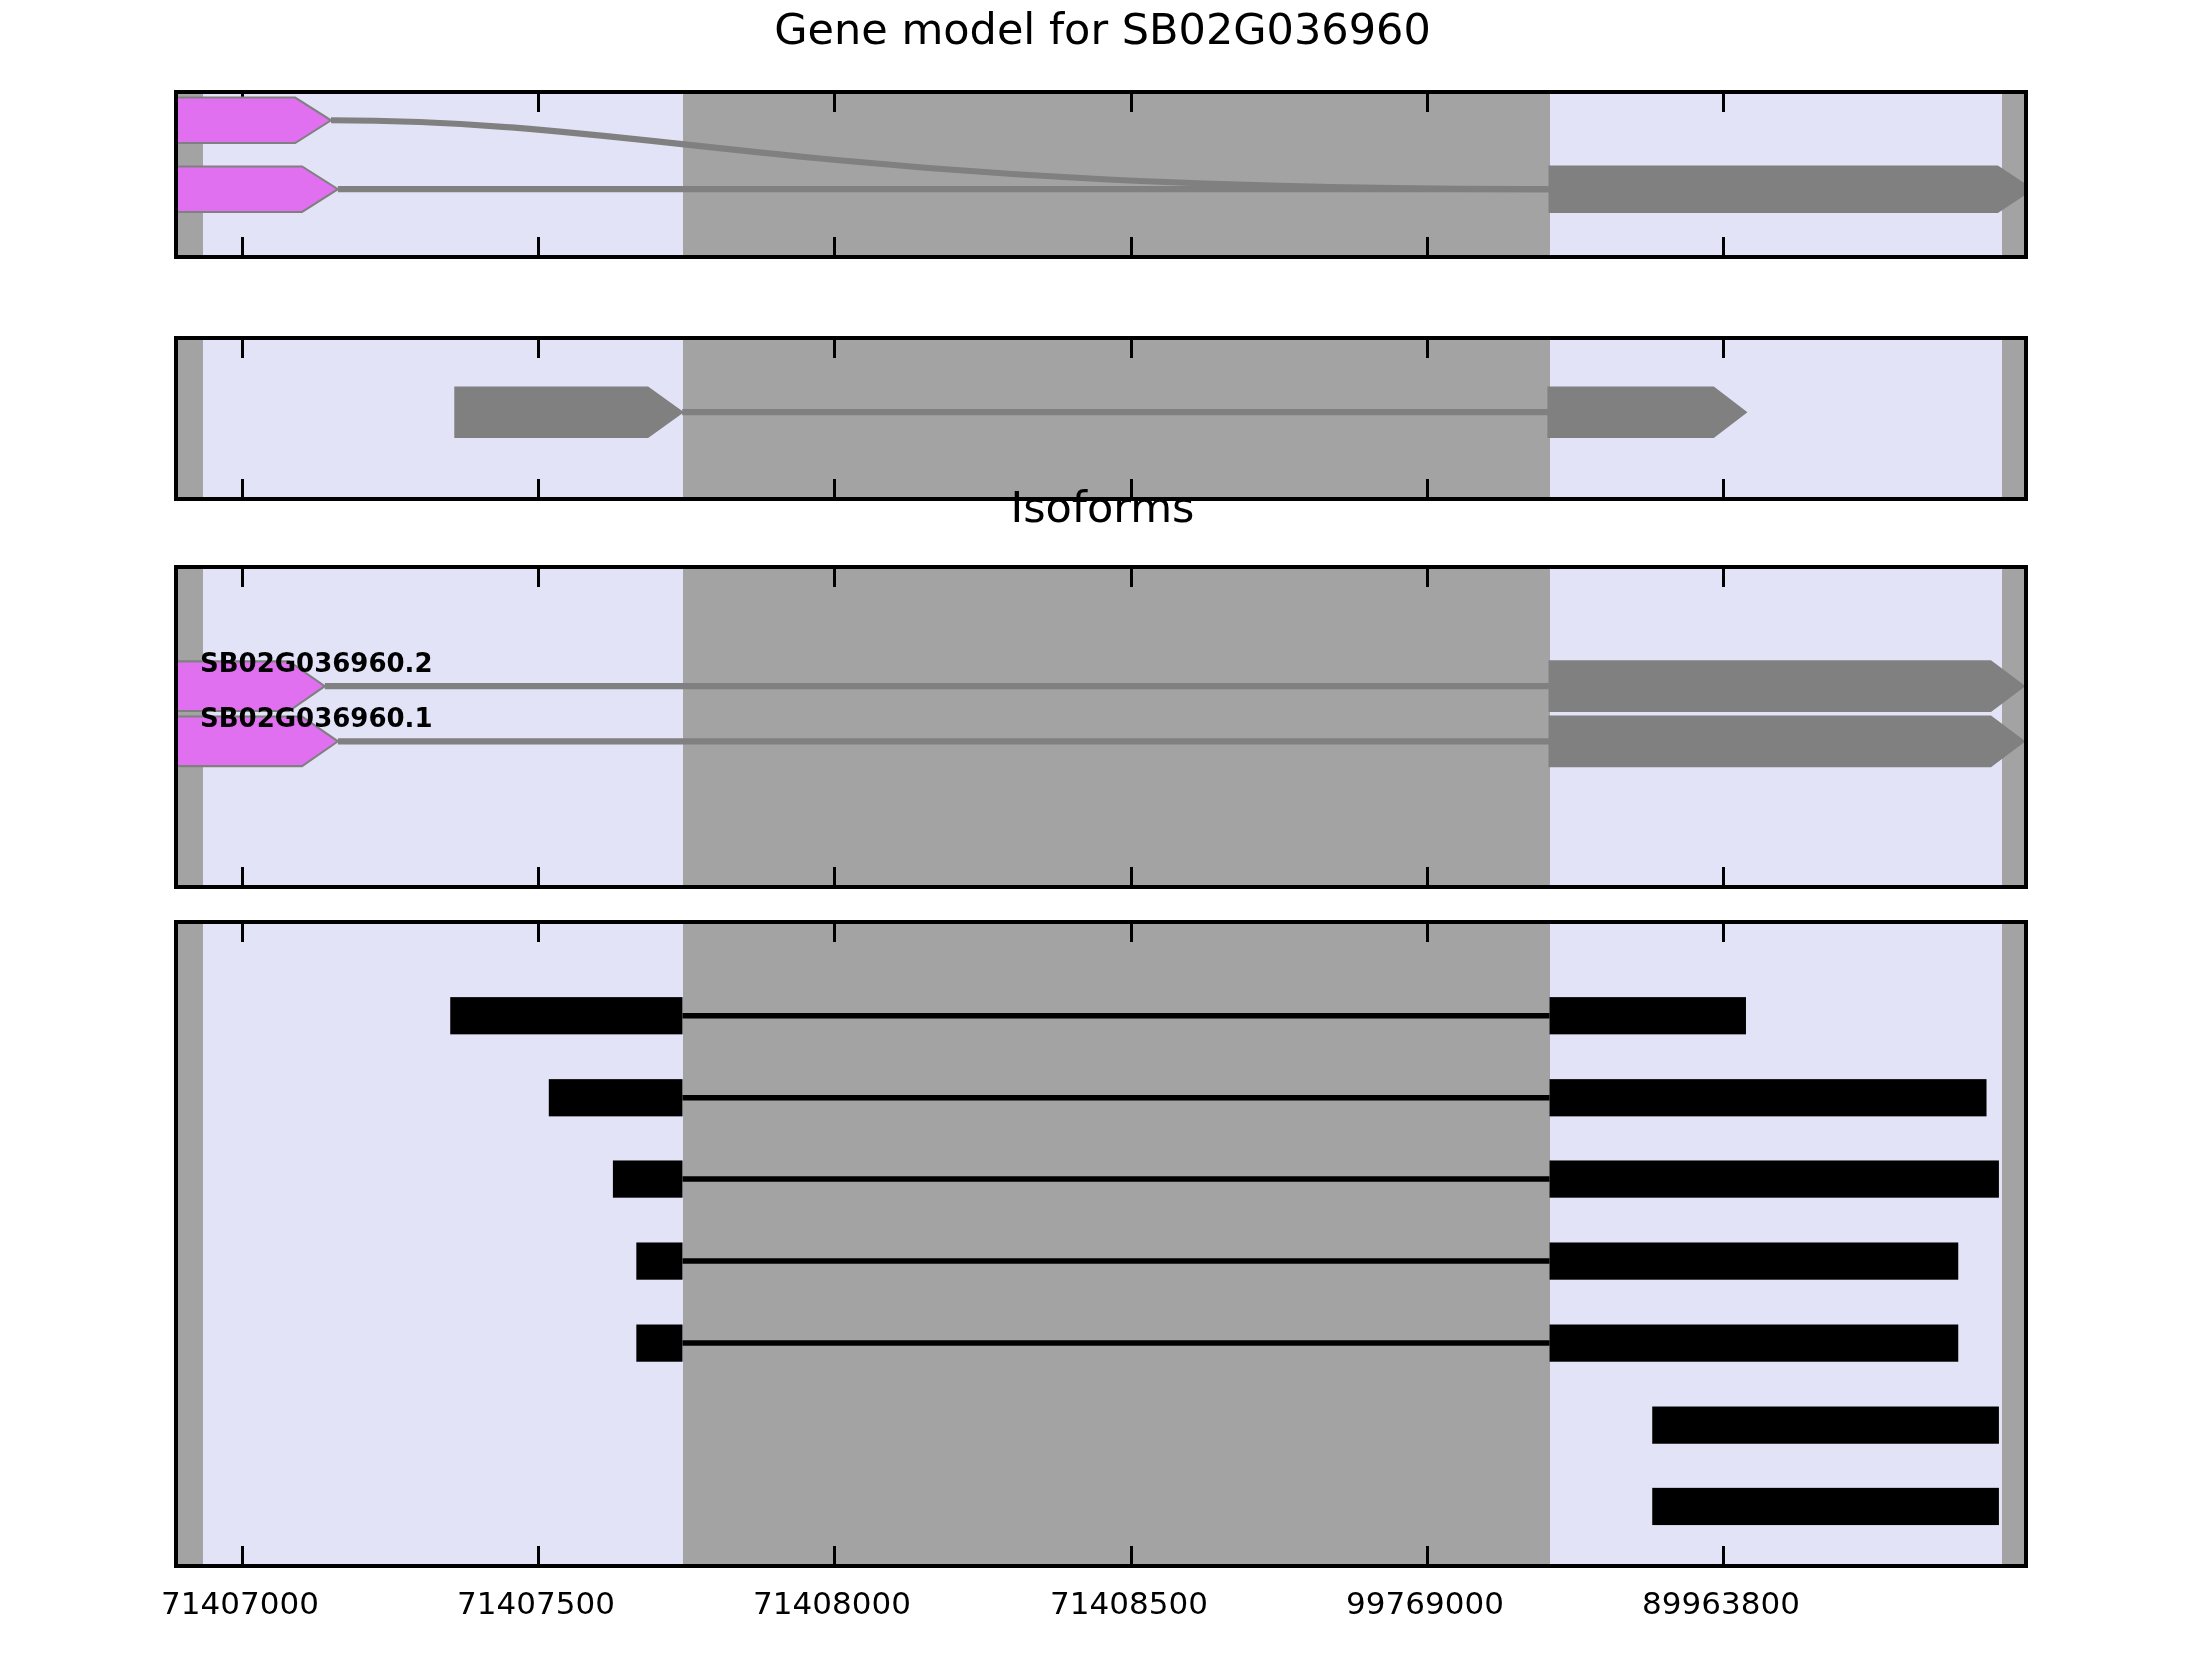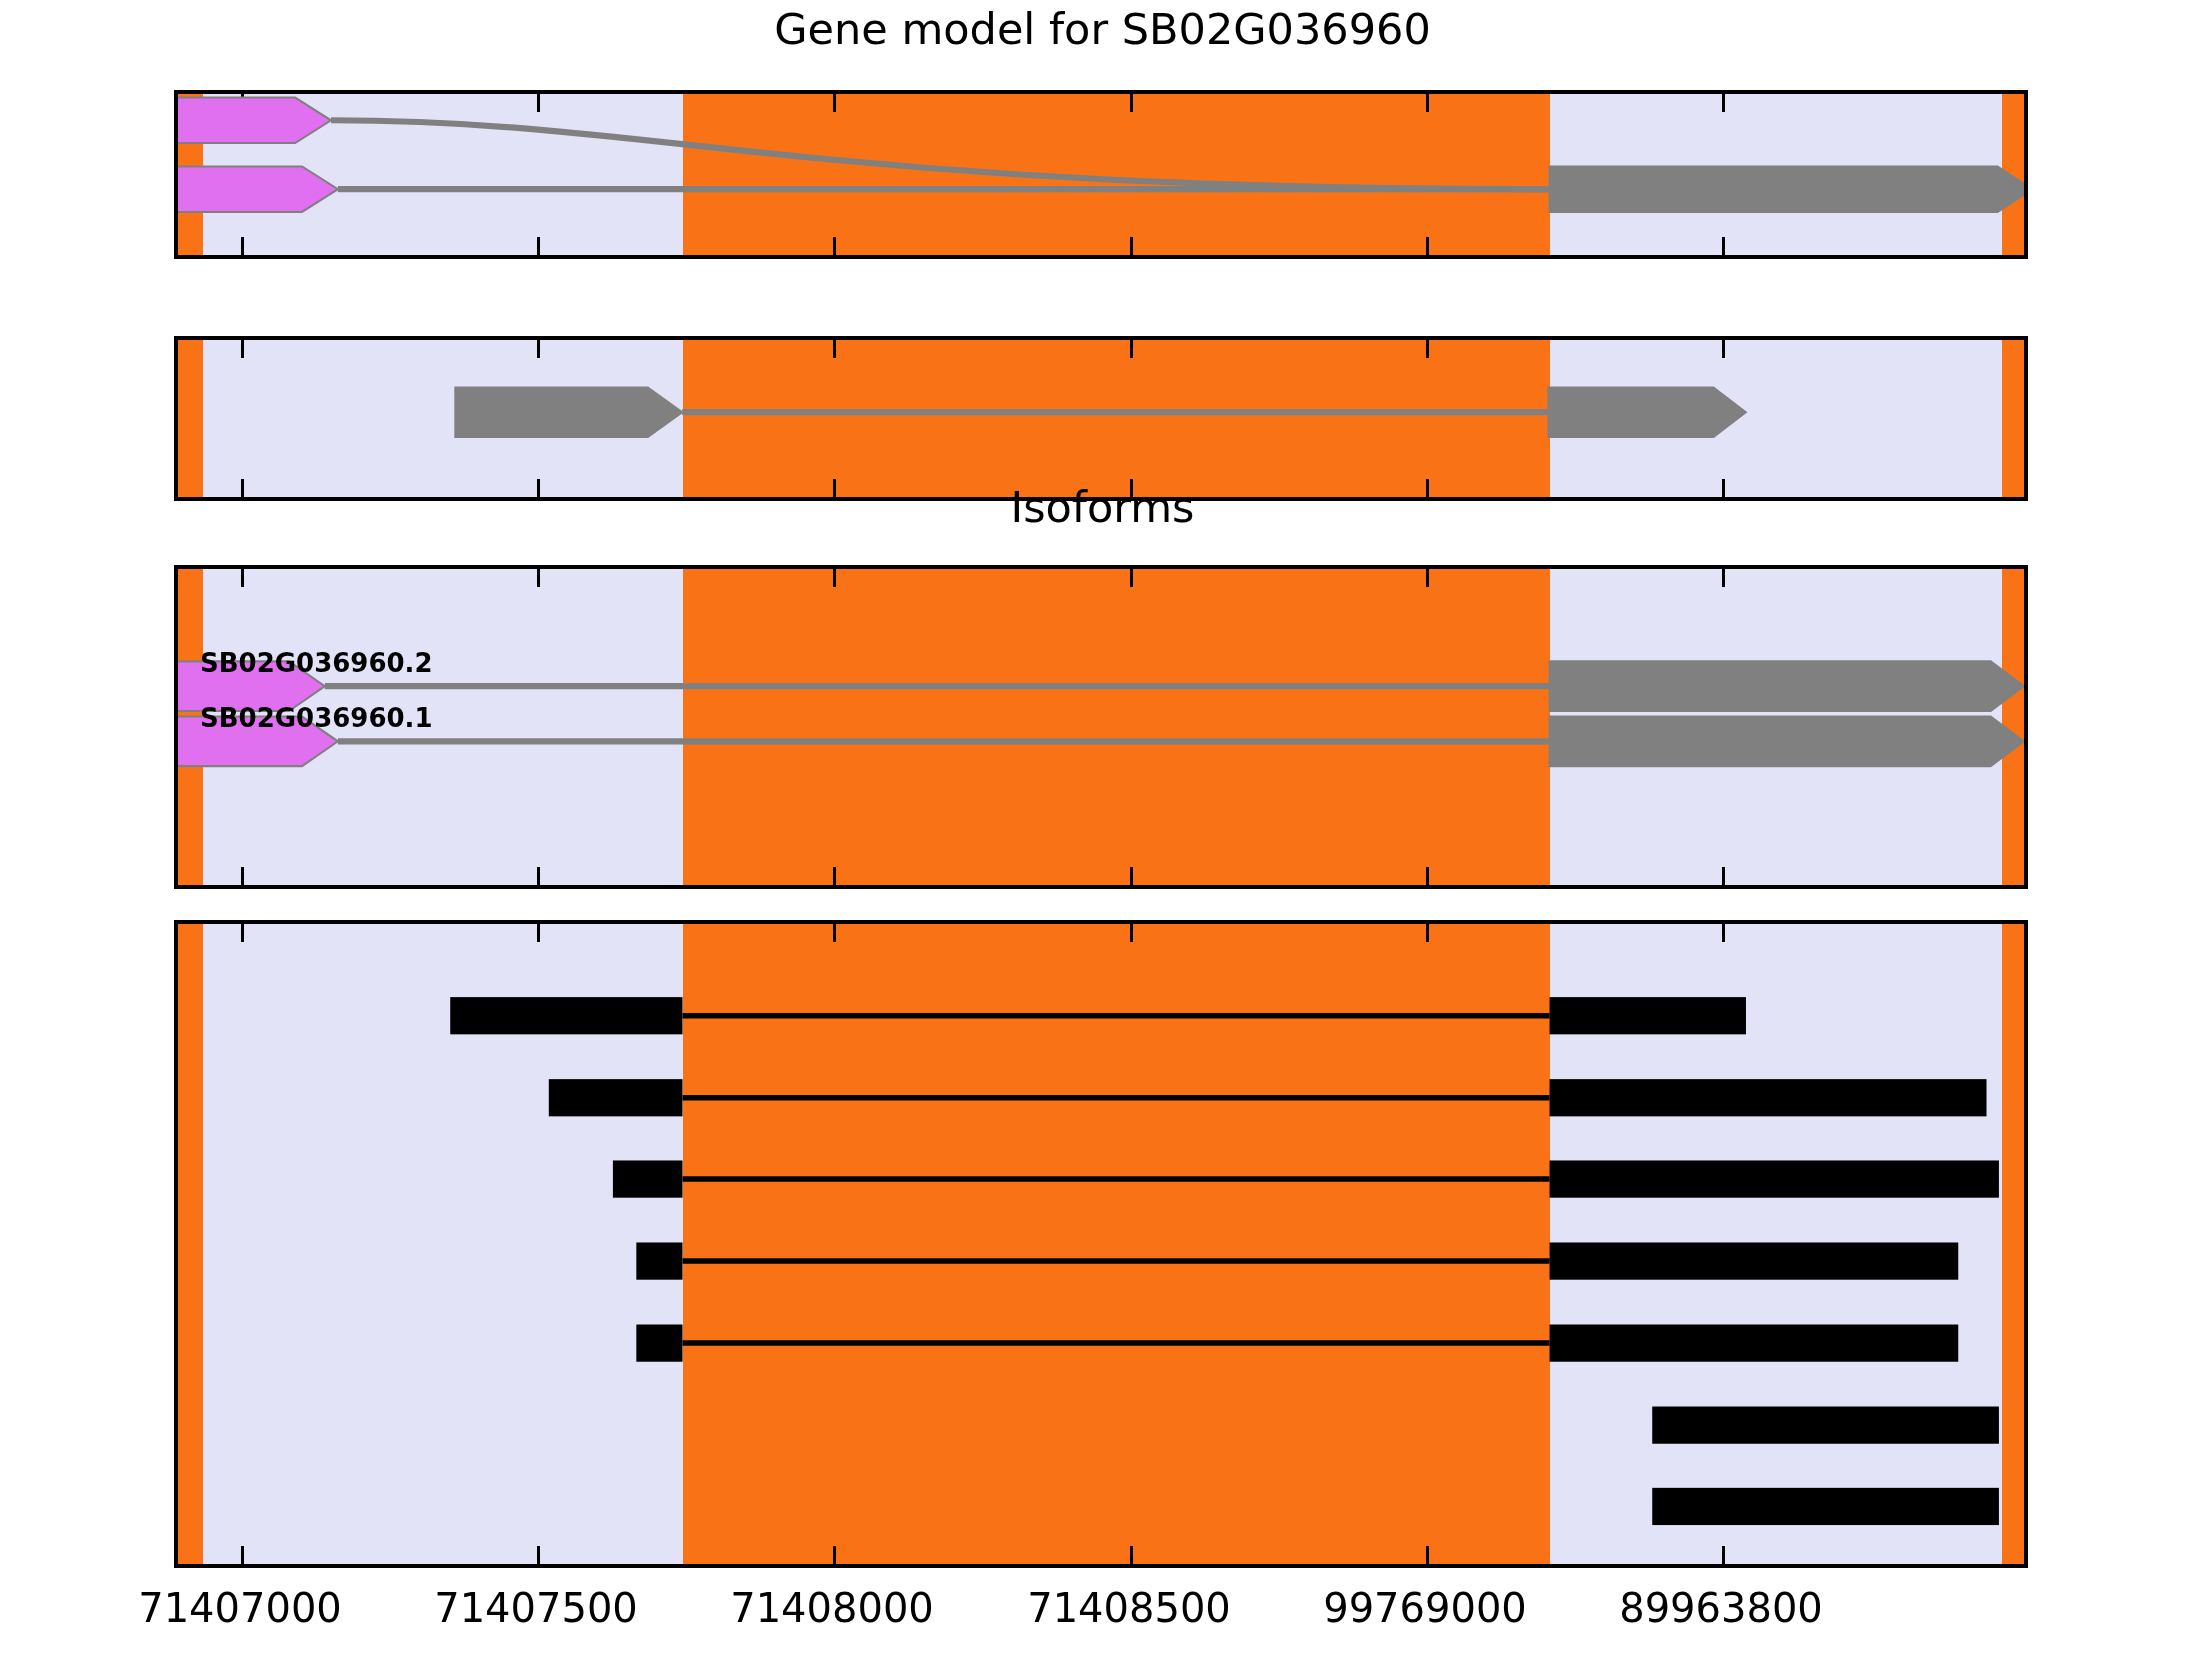--- a/index.html
+++ b/index.html
@@ -28,21 +28,21 @@
     color: #000000;
     font-family: "DejaVu Sans", "Liberation Sans", sans-serif;
     font-weight: 400;
     letter-spacing: 0px;
     white-space: nowrap;
   }
   .panel {
     position: absolute;
     border: 4.1px solid #000000;
     box-sizing: border-box;
-    background: #f97316;
+    background: #a3a3a3;
     overflow: hidden;
   }
   .shade {
     position: absolute;
     top: 0;
     bottom: 0;
     background: #e3e3f8;
   }
   .tick {
     position: absolute;
@@ -60,21 +60,21 @@
   .iso-label {
     position: absolute;
     font-size: 26px;
     font-weight: bold;
     color: #000000;
     font-family: "DejaVu Sans", "Liberation Sans", sans-serif;
     white-space: nowrap;
   }
   .xtick-label {
     position: absolute;
-    font-size: 40px;
+    font-size: 31px;
     color: #000000;
     font-family: "DejaVu Sans", "Liberation Sans", sans-serif;
     text-align: center;
     transform: translateX(-50%);
     white-space: nowrap;
   }
 </style>
 </head>
 <body>
 

